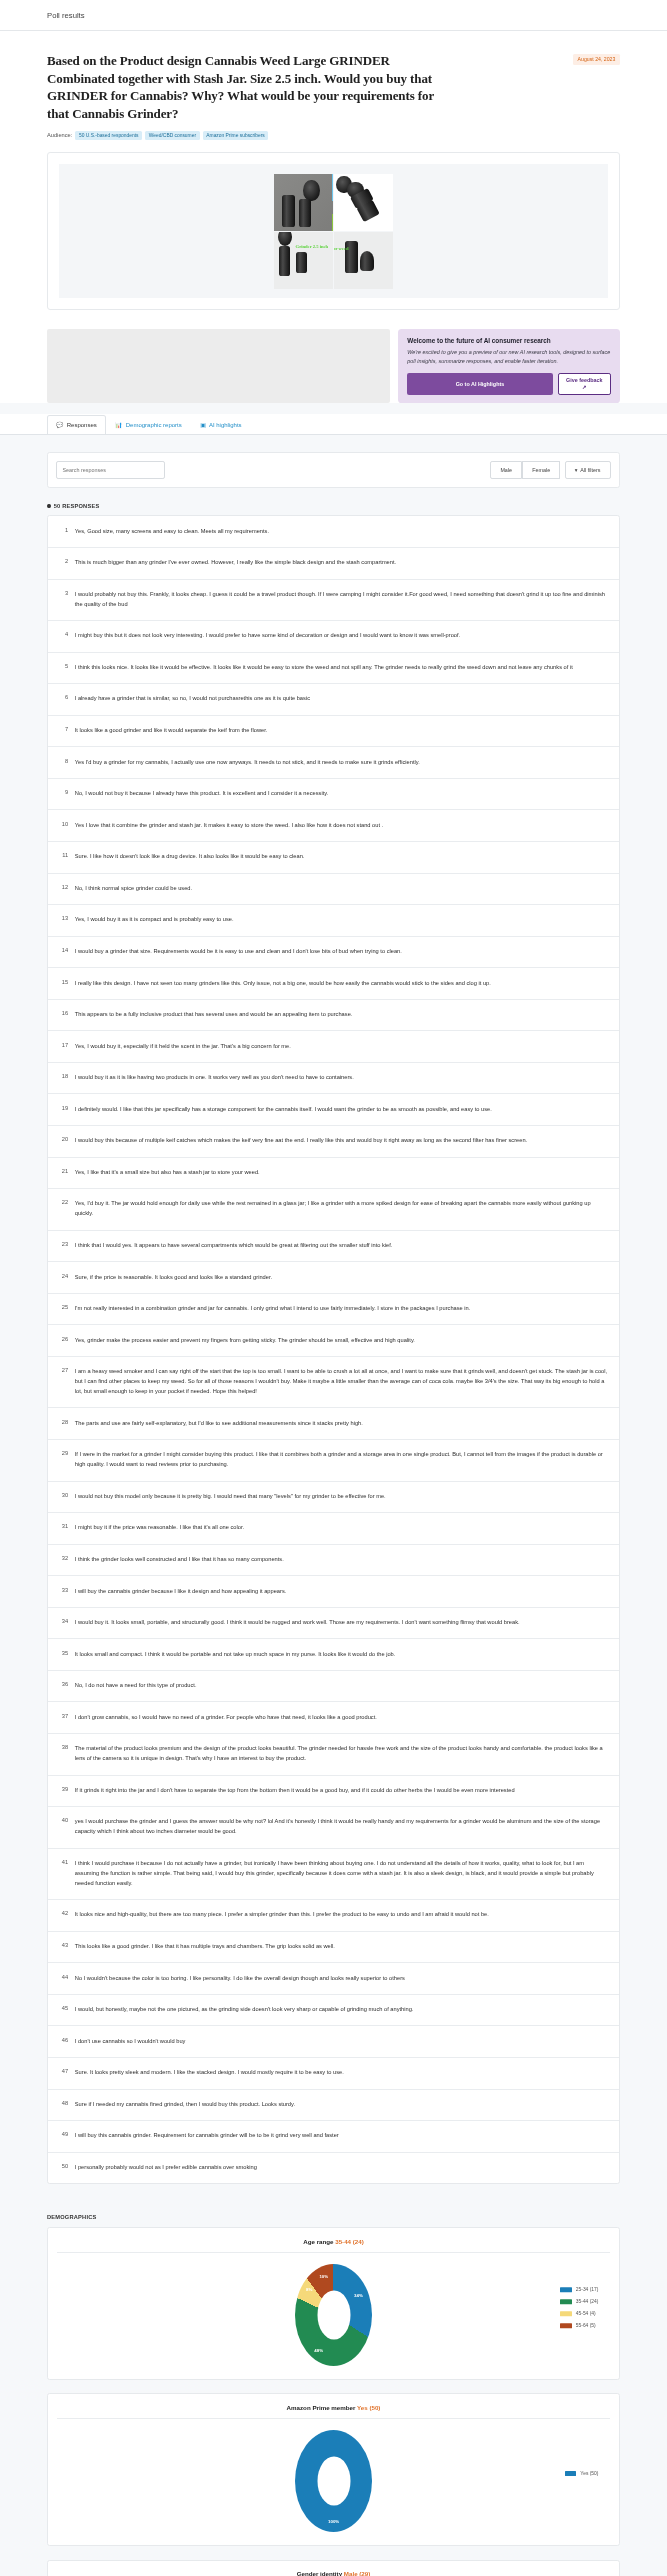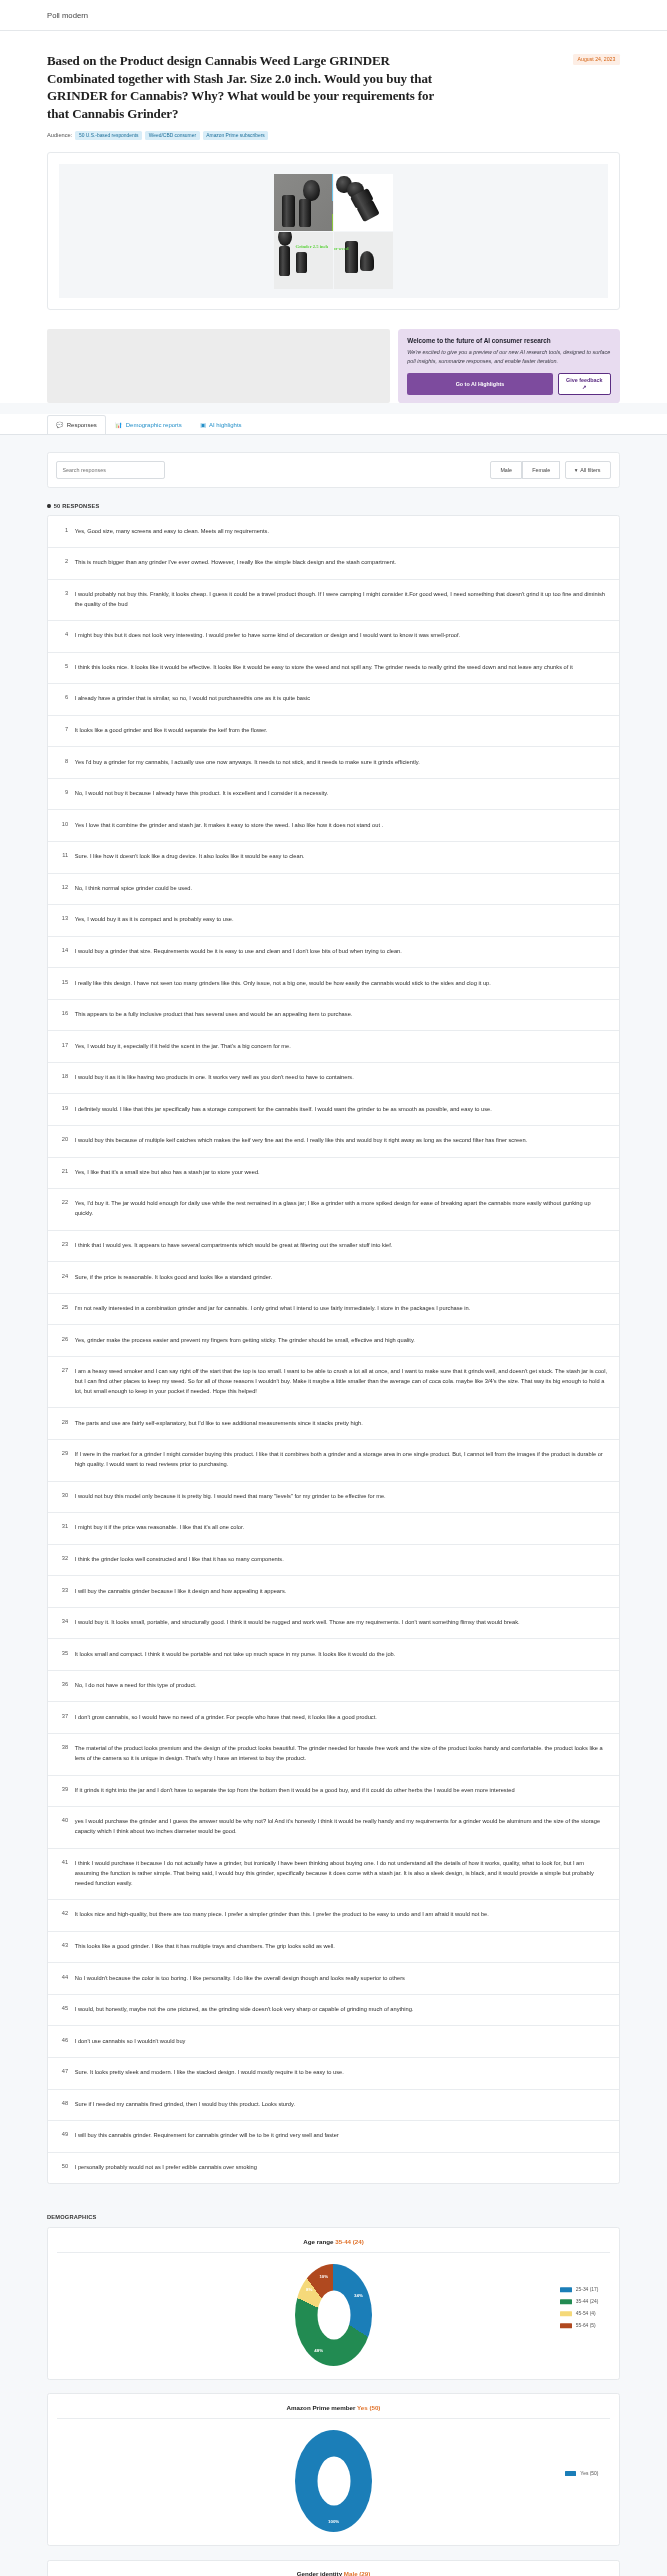--- a/index.html
+++ b/index.html
@@ -163,26 +163,26 @@
   .slice-label { position: absolute; color: #fff; font-size: 4.4px; font-weight: 700; }
   .legend { position: absolute; right: 20.6px; top: 50%; transform: translateY(-50%); }
   .legend-item { display: flex; align-items: center; gap: 4.1px; margin-bottom: 6.7px; }
   .legend-swatch { width: 11.3px; height: 5.2px; border-radius: 0.5px; }
   .legend-text { font-size: 4.9px; color: #555; }
 </style>
 </head>
 <body>
 
 <div class="topbar">
-  <span class="topbar-title">Poll modern</span>
+  <span class="topbar-title">Poll results</span>
 </div>
 
 <div class="hero">
   <div class="hero-row">
-    <div class="poll-question">Based on the Product design Cannabis Weed Large GRINDER Combinated together with Stash Jar. Size 2.0 inch. Would you buy that GRINDER for Cannabis? Why? What would be your requirements for that Cannabis Grinder?</div>
+    <div class="poll-question">Based on the Product design Cannabis Weed Large GRINDER Combinated together with Stash Jar. Size 2.5 inch. Would you buy that GRINDER for Cannabis? Why? What would be your requirements for that Cannabis Grinder?</div>
     <div class="date-badge">August 24, 2023</div>
   </div>
   <div class="audience-row">
     <span class="audience-label">Audience:</span>
     <span class="aud-chip">50 U.S.-based respondents</span>
     <span class="aud-chip">Weed/CBD consumer</span>
     <span class="aud-chip">Amazon Prime subscribers</span>
   </div>
 </div>
 

